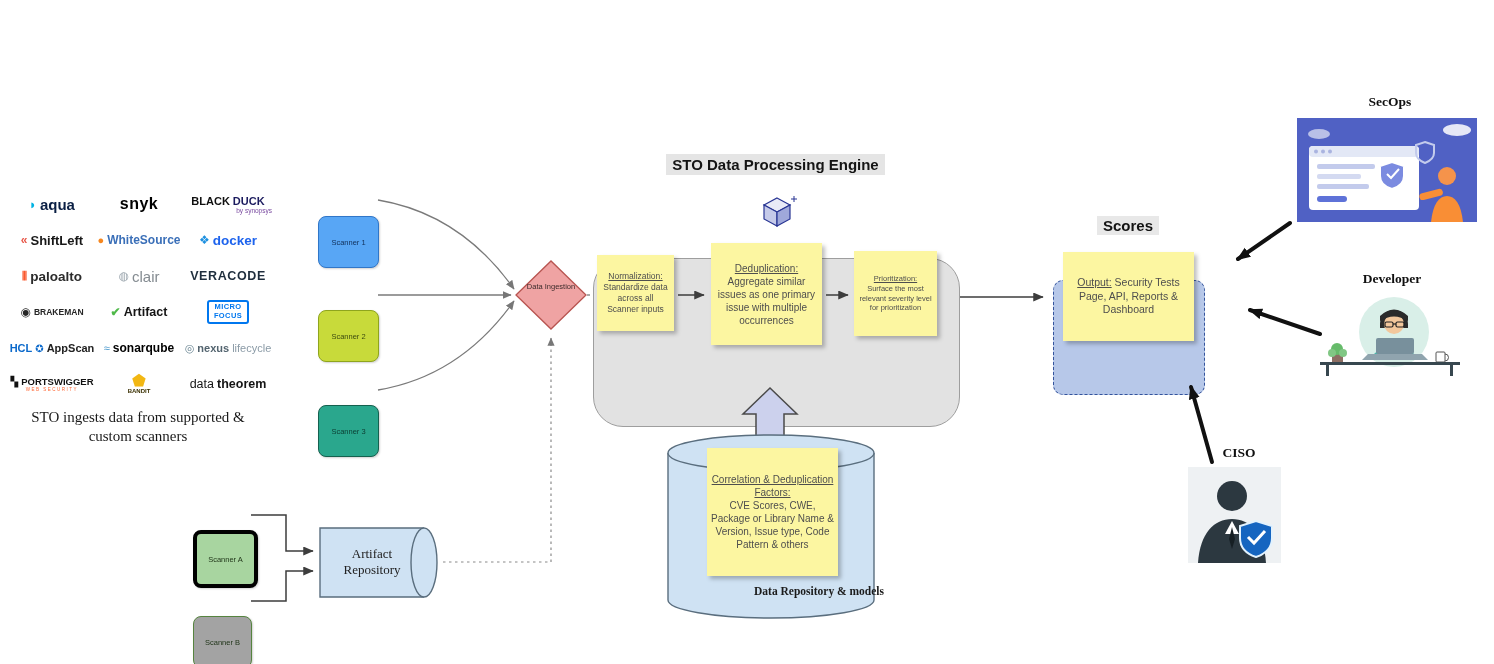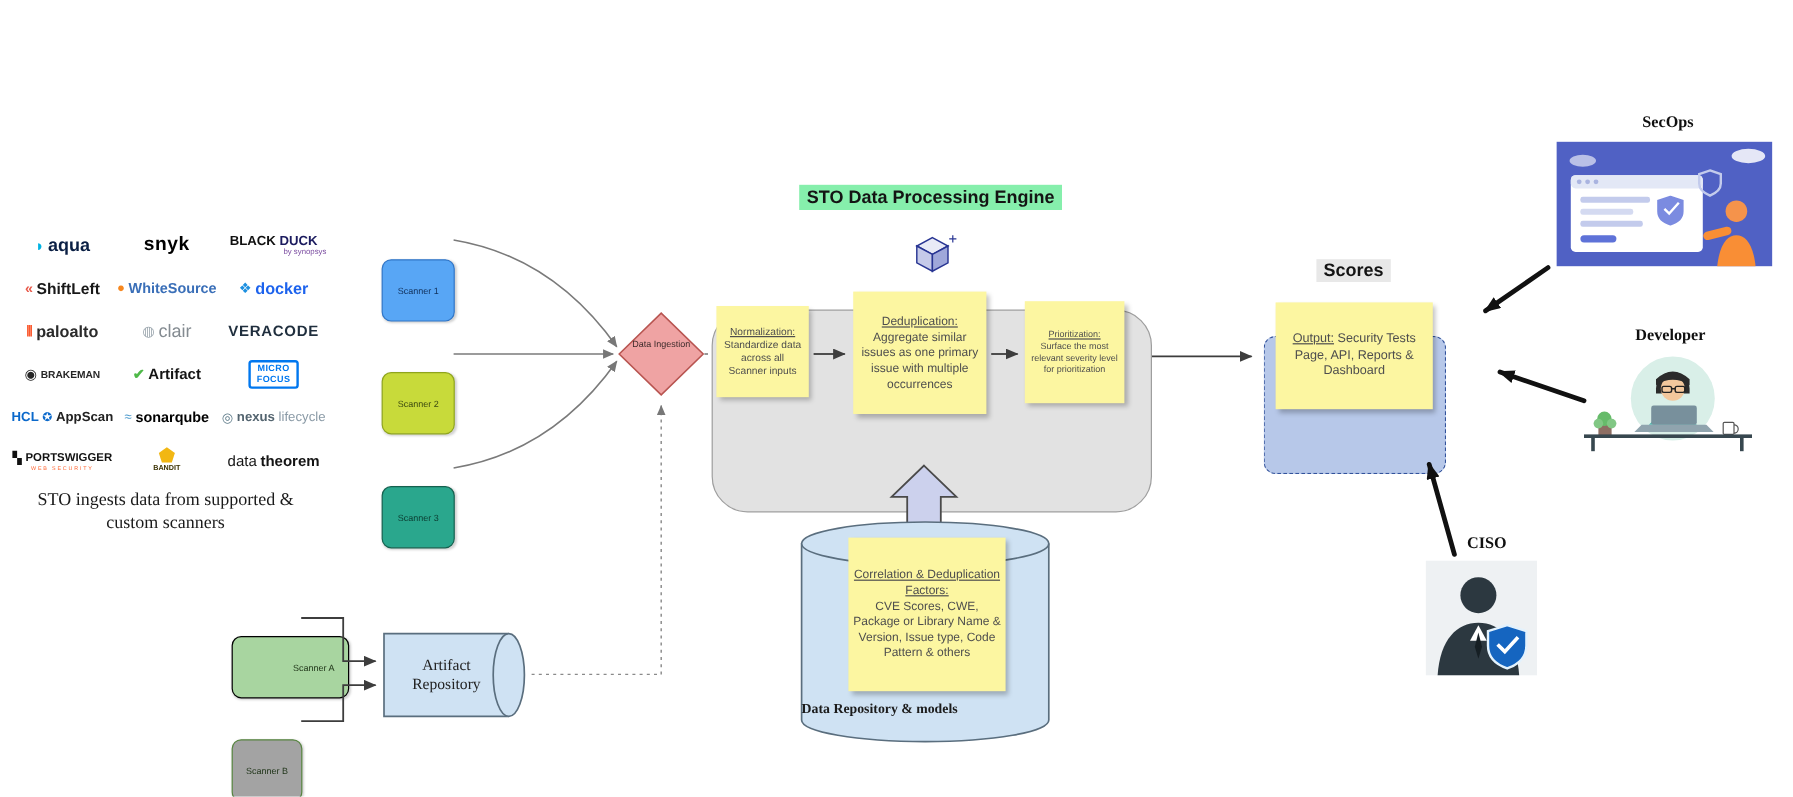--- a/index.html
+++ b/index.html
@@ -46,44 +46,44 @@
   .lg16 .li{color:#f2b713;font-size:16px;line-height:.85;} .lg16 .lt{font-weight:bold;font-size:6px;color:#3a3000;}
   .lg17 .lt{font-size:12.5px;color:#141414;} .lg17 .lt2{font-weight:bold;font-size:12.5px;color:#141414;}
   .caption{left:12px;top:408px;width:252px;text-align:center;
            font-family:"Liberation Serif",serif;font-size:15px;color:#1a1a1a;line-height:1.25;}
   
   .node{position:absolute;border-radius:8px;display:flex;align-items:center;justify-content:center;
         font-size:7.5px;box-shadow:1px 1px 2px rgba(0,0,0,.18);}
   .scanner1{left:318px;top:176px;width:59px;height:50px;background:#58a6f5;border:1px solid #3076c8;color:#11305a;}
   .scanner2{left:318px;top:270px;width:59px;height:50px;background:#c8da3a;border:1px solid #8fa51d;color:#3c4a10;}
   .scanner3{left:318px;top:365px;width:59px;height:50px;background:#2aa78d;border:1px solid #15614f;color:#0b3d32;}
-  .scannerA{left:193px;top:490px;width:57px;height:50px;background:#a8d5a0;border:1px solid #000000;color:#1e3317;padding-left:39px;}
+  .scannerA{left:193px;top:490px;width:57px;height:50px;background:#a8d5a0;border:4px solid #000000;color:#1e3317;}
   .scannerB{left:193px;top:576px;width:57px;height:50px;background:#a3a3a3;border:1px solid #56843f;color:#1e3317;}
   .ingest-label{left:521px;top:282px;width:60px;text-align:center;font-size:7.5px;color:#3d2b2b;line-height:1.35;}
   .engine-box{left:593px;top:218px;width:365px;height:167px;background:#e2e2e2;
               border:1px solid #9e9e9e;border-radius:30px;}
   .engine-title{left:593px;top:156px;width:365px;text-align:center;}
-  .engine-title span{background:#86efac;padding:2px 6px;font-size:15px;font-weight:bold;color:#141414;}
+  .engine-title span{background:#e5e5e5;padding:2px 6px;font-size:15px;font-weight:bold;color:#141414;}
   .output-box{left:1053px;top:240px;width:150px;height:113px;background:#b7c8e9;
               border:1.6px dashed #33539c;border-radius:10px;}
   .output-title{left:1053px;top:217px;width:150px;text-align:center;}
   .output-title span{background:#e8e8e8;padding:1px 6px;font-size:15px;font-weight:bold;color:#141414;}
   
   .sticky{position:absolute;background:#fcf6a1;box-shadow:3px 3px 4px rgba(0,0,0,.25);
           display:flex;flex-direction:column;justify-content:center;text-align:center;
           color:#4e4e4e;padding:3px 4px;box-sizing:border-box;line-height:1.3;}
   .sticky .hd{text-decoration:underline;}
   .note1{left:597px;top:255px;width:77px;height:76px;font-size:8.5px;}
   .note2{left:711px;top:243px;width:111px;height:102px;font-size:10px;}
   .note3{left:854px;top:251px;width:83px;height:85px;font-size:7.5px;}
   .noteRepo{left:707px;top:448px;width:131px;height:128px;font-size:10px;}
   .noteOut{left:1063px;top:252px;width:131px;height:89px;font-size:10.5px;}
   
-  .repo-label{left:630px;top:585px;width:206px;text-align:center;font-family:"Liberation Serif",serif;
-              font-weight:bold;font-size:11.5px;color:#1b1b1b;line-height:1.2;}
+  .repo-label{left:668px;top:585px;width:206px;text-align:center;font-family:"Liberation Serif",serif;
+              font-weight:bold;font-size:11.5px;color:#1b1b1b;line-height:1.2;padding-left:48px;}
   .artifact-label{left:322px;top:546px;width:100px;text-align:center;font-family:"Liberation Serif",serif;
               font-size:13px;color:#222;line-height:1.2;}
   
   .persona-label{position:absolute;text-align:center;font-family:"Liberation Serif",serif;
                  font-weight:bold;font-size:13.5px;color:#101010;}
   .secops-label{left:1340px;top:94px;width:100px;}
   .developer-label{left:1340px;top:271px;width:104px;}
   .ciso-label{left:1204px;top:445px;width:70px;}
   .illus{position:absolute;}
   .secops-illus{left:1297px;top:118px;width:180px;height:104px;}

